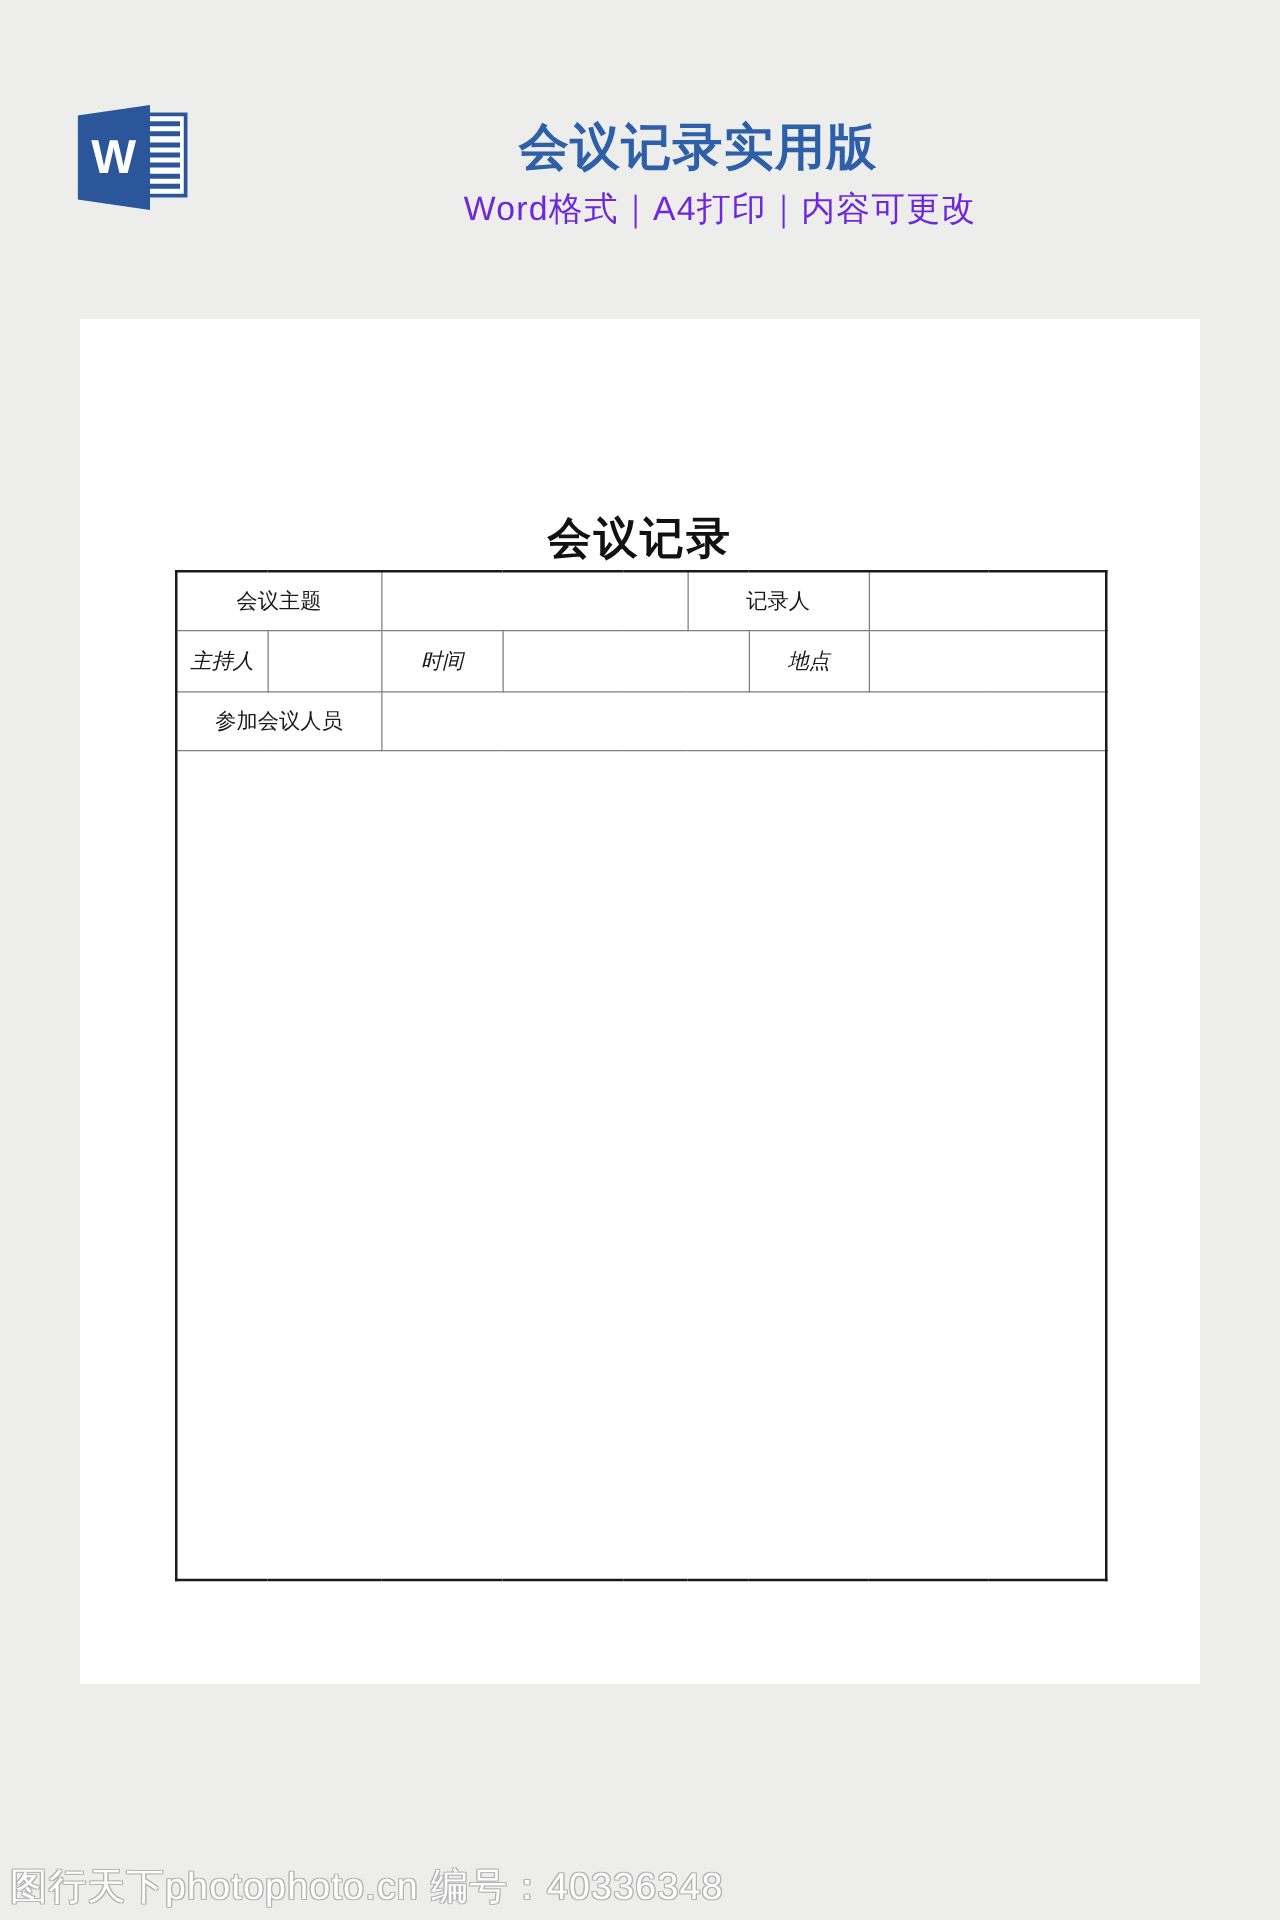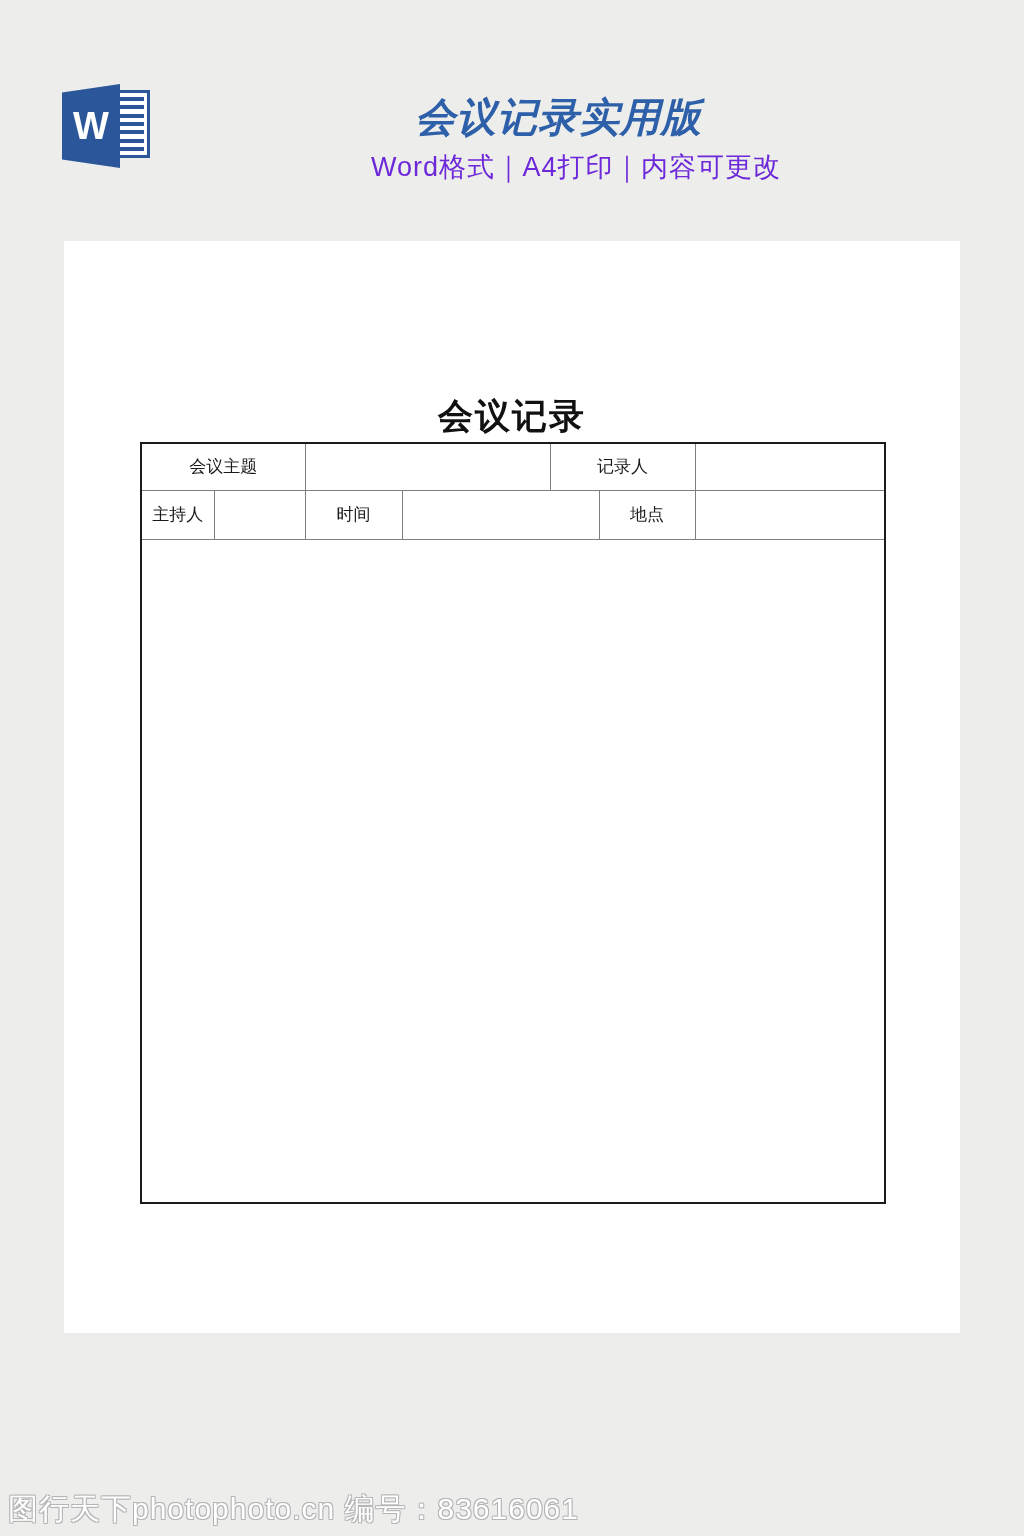--- a/index.html
+++ b/index.html
@@ -23,29 +23,29 @@
   .word-panel{
     position:absolute;left:0;top:0;width:58px;height:84px;
     background:#2B579A;
     clip-path:polygon(0 10%,100% 0,100% 100%,0 90%);
     display:flex;align-items:center;justify-content:center;
   }
   .word-panel span{color:#fff;font-weight:bold;font-size:38px;line-height:1;}
   .header-title{
     position:absolute;left:415px;top:90px;
     font-size:40px;font-weight:bold;color:#2E5FA9;
-    letter-spacing:1px;white-space:nowrap;font-style:italic;
+    letter-spacing:1px;white-space:nowrap;
   }
   .header-subtitle{
     position:absolute;left:371px;top:149px;
     font-size:27px;color:#6d28d9;letter-spacing:1px;white-space:nowrap;
   }
   
   .page{
-    position:absolute;left:64px;top:241px;width:896px;height:1092px;
+    position:absolute;left:64px;top:255px;width:896px;height:1092px;
     background:#FFFFFF;
   }
   .doc-title{
     position:absolute;left:0;top:152px;width:100%;
     text-align:center;
     font-family:"Liberation Serif","DejaVu Serif",serif;
     font-weight:bold;font-size:35px;color:#111;
     letter-spacing:2px;margin:0;
   }
   table.form{
@@ -54,21 +54,21 @@
     width:744px;
     border:2px solid #1A1A1A;
   }
   table.form td{
     border:1px solid #7E7E7E;
     font-family:"Liberation Serif","DejaVu Serif",serif;
     font-size:17px;color:#1A1A1A;
     text-align:center;vertical-align:middle;
     padding:0;overflow:hidden;
   }
-  tr.r1{height:47px;} tr.r2{height:49px;} tr.r3{height:47px;}
+  tr.r1{height:47px;} tr.r2{height:49px;font-style:italic;} tr.r3{height:47px;}
   tr.r4{height:49px;} tr.r5{height:50px;} tr.r6{height:664px;}
   td.left{text-align:left;padding-left:9px;}
   tr.r6 td{vertical-align:top;}
   
   .watermark{
     position:absolute;left:8px;top:1489px;
     font-size:30px;letter-spacing:1px;color:#FFFFFF;white-space:nowrap;
     text-shadow:-1px -1px 0 #B5B5B5,1px -1px 0 #B5B5B5,-1px 1px 0 #B5B5B5,1px 1px 0 #B5B5B5;
   }
 </style>
@@ -117,20 +117,24 @@
       <td colspan="2"></td>
     </tr>
     <tr class="r2">
       <td>主持人</td>
       <td></td>
       <td>时间</td>
       <td colspan="3"></td>
       <td>地点</td>
       <td colspan="2"></td>
     </tr>
+    <tr class="r3">
+      <td colspan="2">参加会议人员</td>
+      <td colspan="7"></td>
+    </tr>
     <tr class="r6">
       <td colspan="9"></td>
     </tr>
   </tbody>
     </table>
 </div>
 
-<div class="watermark">图行天下photophoto.cn 编号：83616061</div>
+<div class="watermark">图行天下photophoto.cn 编号：40336348</div>
 
 </body></html>

